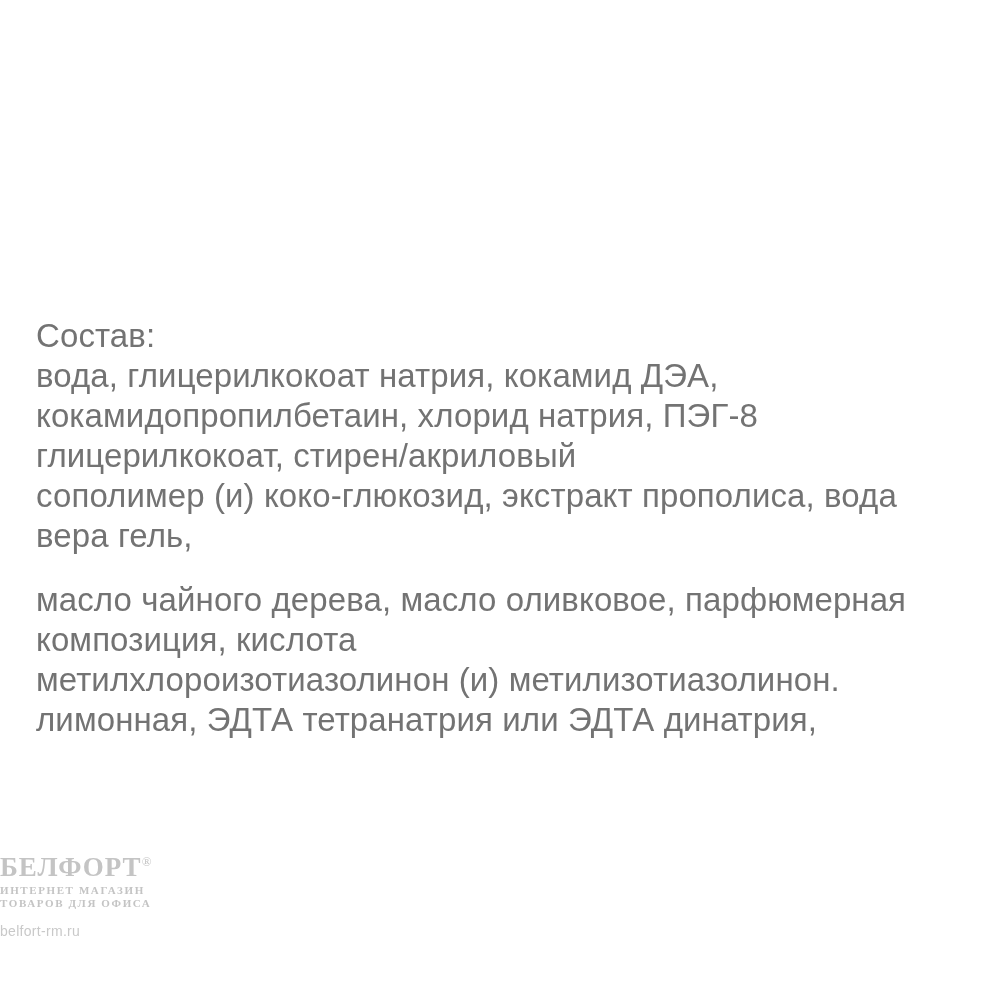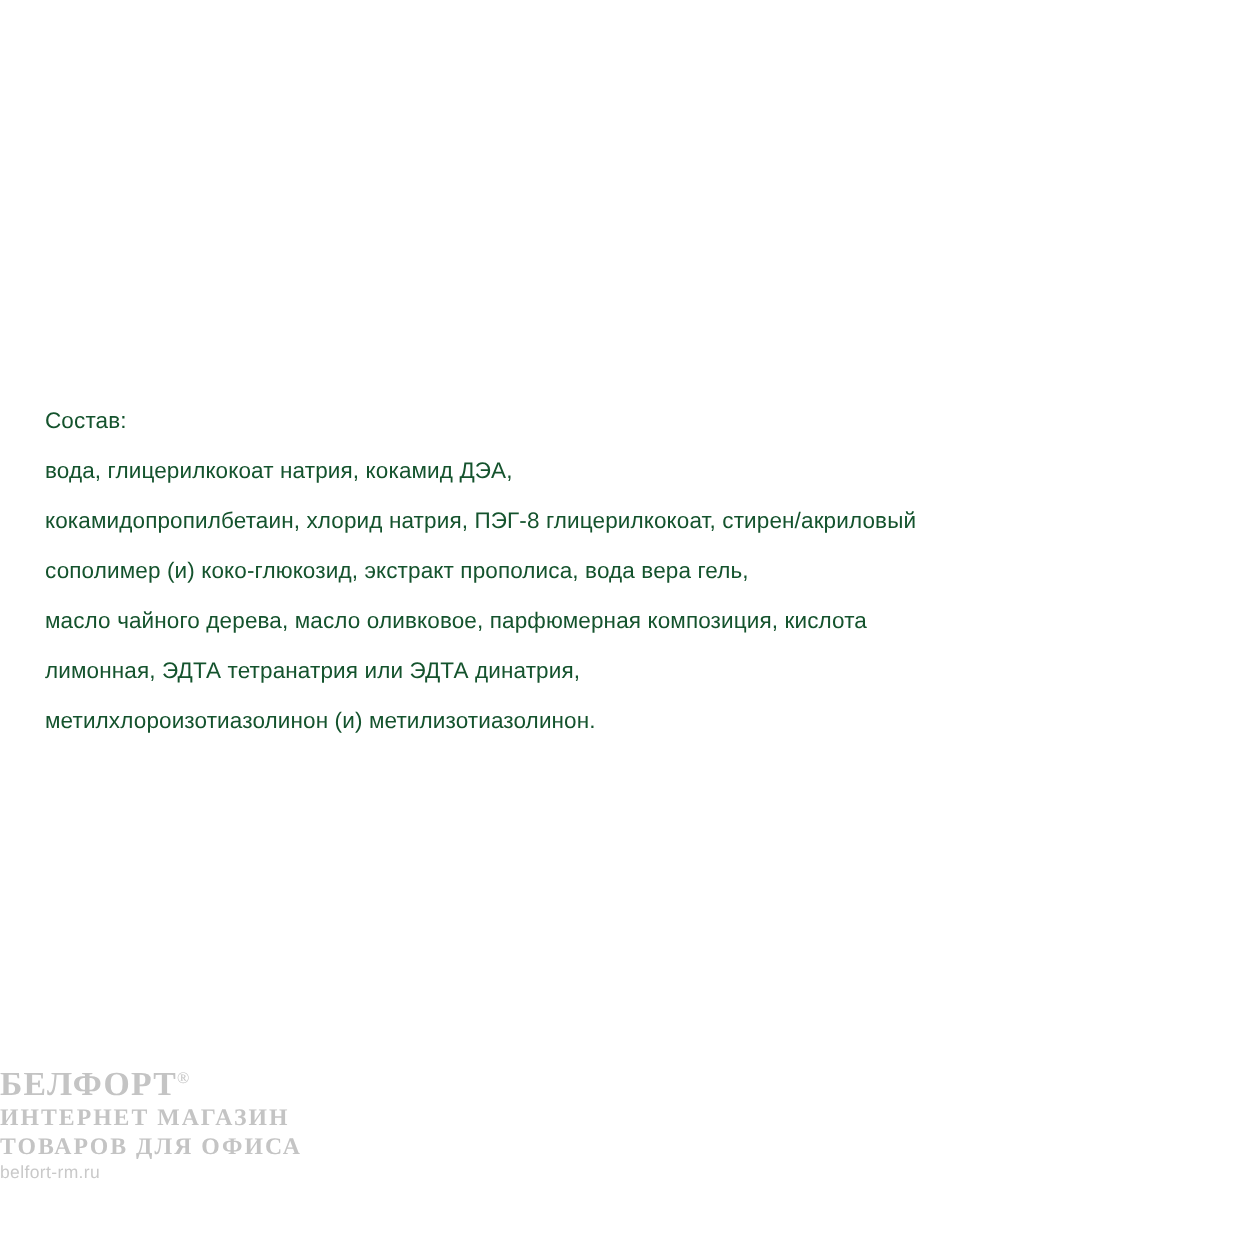--- a/index.html
+++ b/index.html
@@ -21,23 +21,23 @@
   }
 
   .composition-block {
     position: absolute;
     left: 36px;
     top: 316px;
     width: 930px;
   }
 
   .composition-line {
-    font-size: 18px;
+    font-size: 33px;
     line-height: 40px;
-    color: #14532d;
+    color: #737373;
     letter-spacing: 0.1px;
     white-space: pre;
   }
 
   .watermark {
     position: absolute;
     left: 0;
     right: 0;
     top: 852px;
     text-align: left;
@@ -56,46 +56,47 @@
 
   .wm-reg {
     font-size: 13px;
     vertical-align: super;
     font-weight: normal;
   }
 
   .wm-sub1, .wm-sub2 {
     font-family: "Liberation Serif", serif;
     font-weight: bold;
-    font-size: 19px;
+    font-size: 11px;
     letter-spacing: 1.6px;
     color: #c4c4c4;
     margin-top: 1px;
   }
 
   .wm-url {
+    margin-top: 14px;
     font-family: "Liberation Sans", sans-serif;
     font-size: 14px;
     color: #c9c9c9;
     letter-spacing: 0.3px;
   }
 </style>
 </head>
 <body>
 
 <div class="page">
 
   <div class="composition-block">
     <div class="composition-line" style="white-space: normal;">Состав:</div>
     <div class="composition-line" style="white-space: normal;">вода, глицерилкокоат натрия, кокамид ДЭА,</div>
     <div class="composition-line" style="white-space: normal;">кокамидопропилбетаин, хлорид натрия, ПЭГ-8 глицерилкокоат, стирен/акриловый</div>
     <div class="composition-line" style="white-space: normal;">сополимер (и) коко-глюкозид, экстракт прополиса, вода вера гель,</div>
-    <div class="composition-line" style="white-space: normal;">масло чайного дерева, масло оливковое, парфюмерная композиция, кислота</div>
+    <div class="composition-line" style="white-space: normal; margin-top: 24px;">масло чайного дерева, масло оливковое, парфюмерная композиция, кислота</div>
+    <div class="composition-line" style="white-space: normal;">метилхлороизотиазолинон (и) метилизотиазолинон.</div>
     <div class="composition-line" style="white-space: normal;">лимонная, ЭДТА тетранатрия или ЭДТА динатрия,</div>
-    <div class="composition-line" style="white-space: normal;">метилхлороизотиазолинон (и) метилизотиазолинон.</div>
   </div>
 
   <div class="watermark">
     <div class="wm-brand"><span>БЕЛФОРТ</span><span class="wm-reg">®</span></div>
     <div class="wm-sub1">ИНТЕРНЕТ МАГАЗИН</div>
     <div class="wm-sub2">ТОВАРОВ ДЛЯ ОФИСА</div>
     <div class="wm-url">belfort-rm.ru</div>
   </div>
 
 </div>

